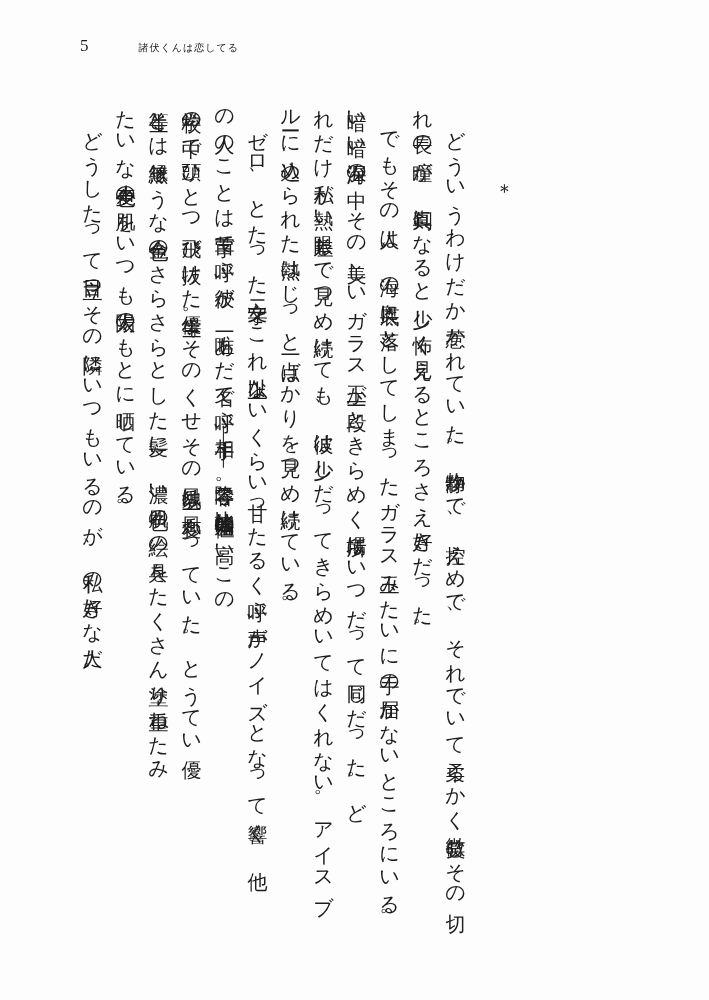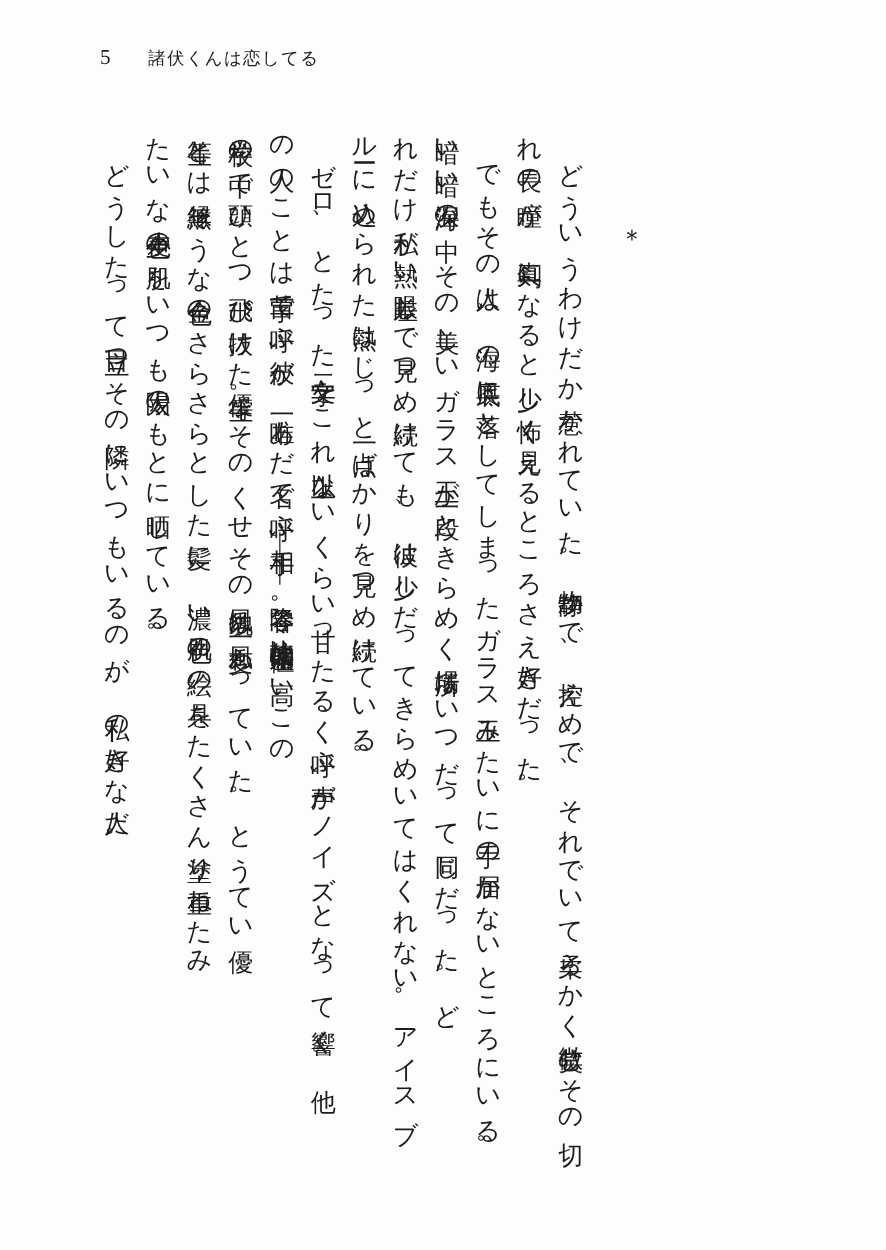--- a/index.html
+++ b/index.html
@@ -14,21 +14,21 @@
   }
   .page-header {
     position: absolute;
     top: 36px;
     left: 80px;
     display: flex;
     align-items: baseline;
     gap: 30px;
   }
   .page-number { font-size: 17px; }
-  .page-title  { font-size: 14px; letter-spacing: 1px; }
+  .page-title  { font-size: 10px; letter-spacing: 1px; margin-left: 20px; }
   .text-body {
     position: absolute;
     top: 96px;
     right: 188px;
     height: 894px;
     writing-mode: vertical-rl;
     text-orientation: mixed;
     font-size: 20px;
     letter-spacing: 1.5px;
     line-height: 33px;

